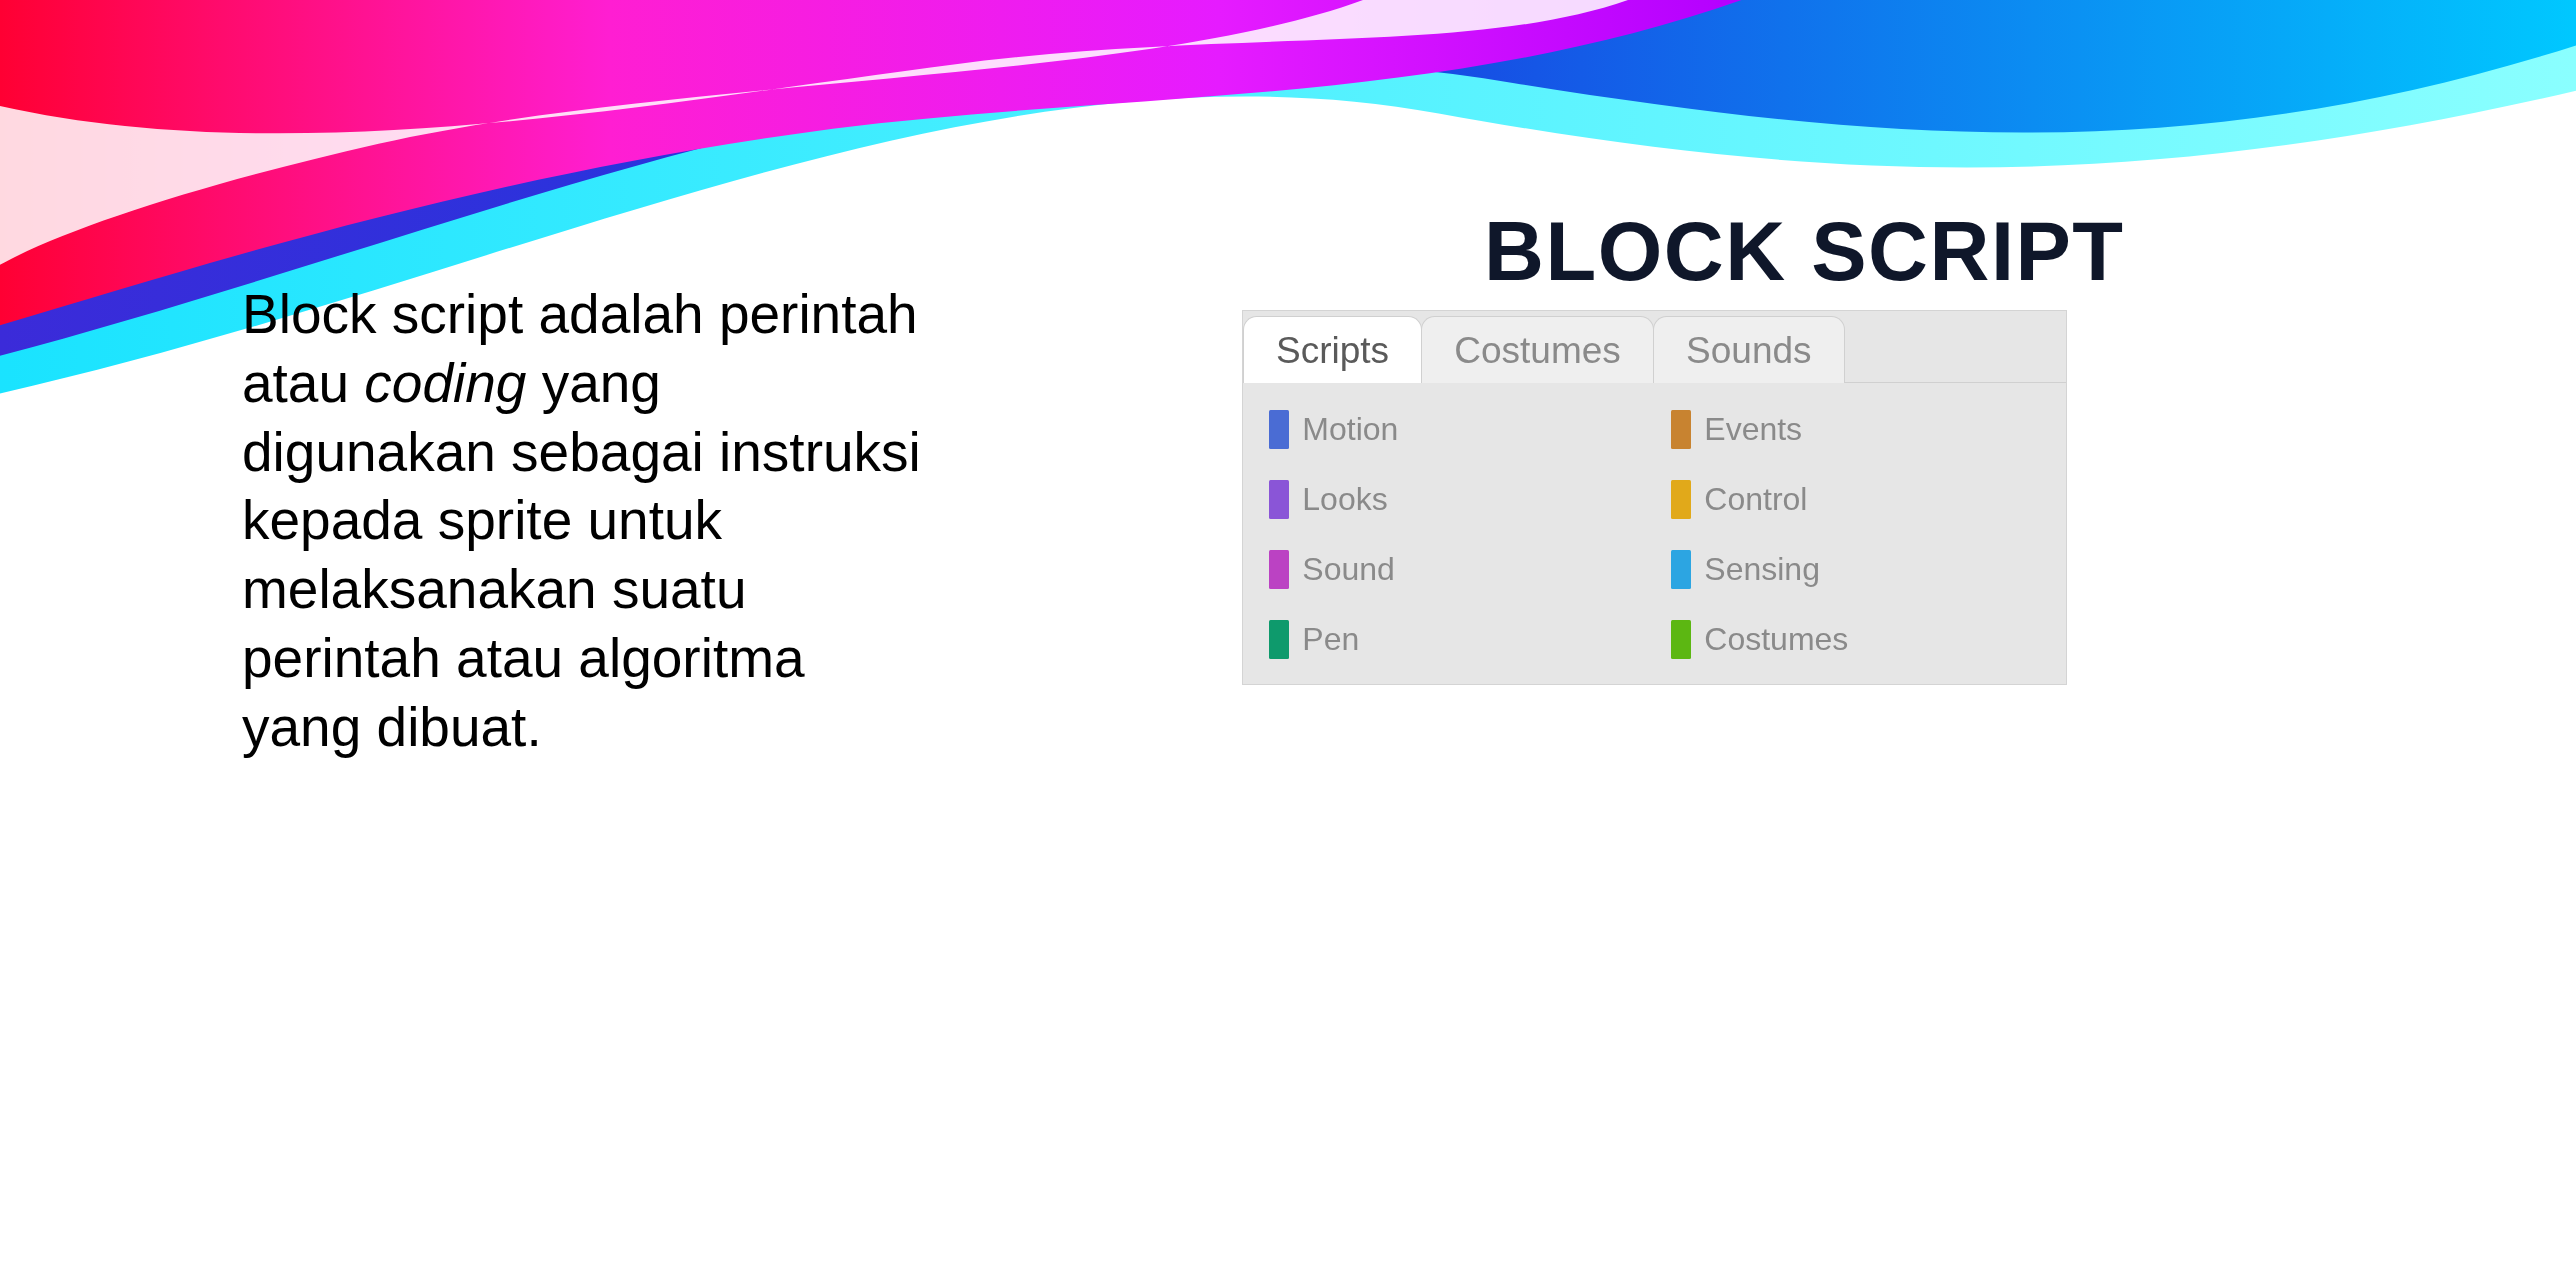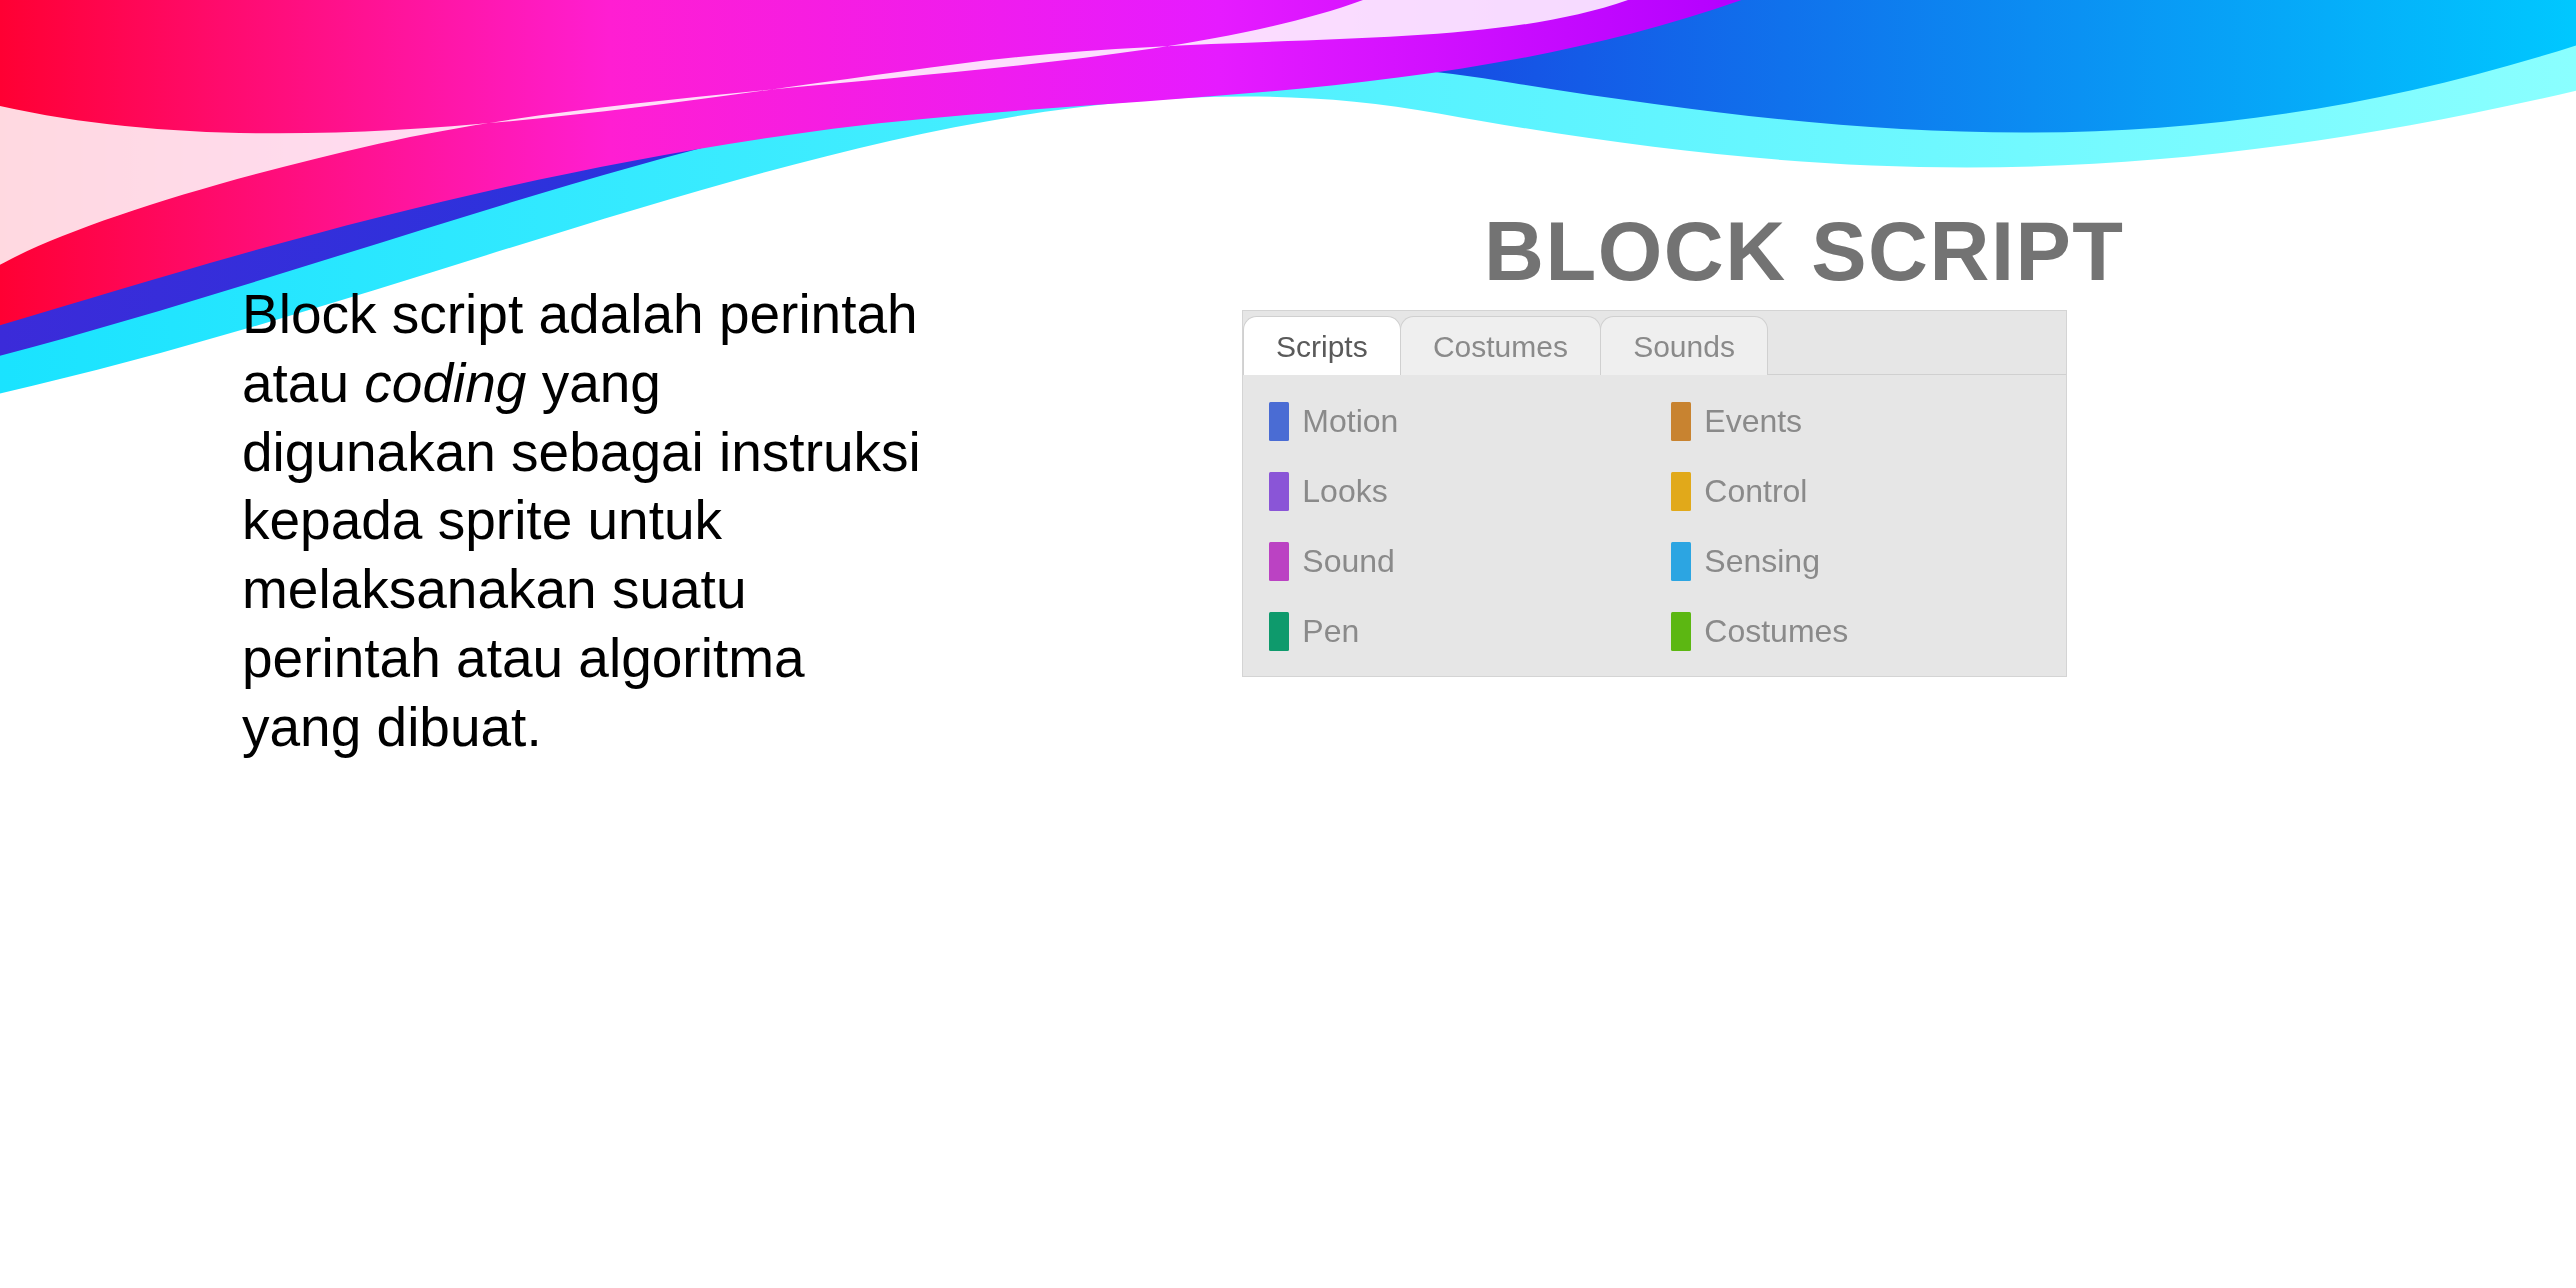--- a/index.html
+++ b/index.html
@@ -26,21 +26,21 @@
   }
 
   
   .title {
     position: absolute;
     top: 204px;
     left: 1484px;
     font-size: 83px;
     font-weight: 700;
     letter-spacing: 1.5px;
-    color: #737373;
+    color: #0f172a;
   }
 
   
   .body-text {
     position: absolute;
     top: 280px;
     left: 242px;
     width: 681px;
     font-size: 55px;
     line-height: 1.25;
@@ -60,21 +60,21 @@
 
   .tabs {
     display: flex;
     gap: 0;
     background: transparent;
     padding-top: 4.5px;
     padding-left: 0;
   }
   .tab {
     padding: 13.6px 32px 10.6px 32px;
-    font-size: 30px;
+    font-size: 37px;
     color: #8a8a8a;
     background: #efefef;
     border: 0.8px solid #d0d0d0;
     border-bottom: none;
     border-top-left-radius: 13.6px;
     border-top-right-radius: 13.6px;
     margin-right: -0.8px;
     position: relative;
   }
   .tab.active {

